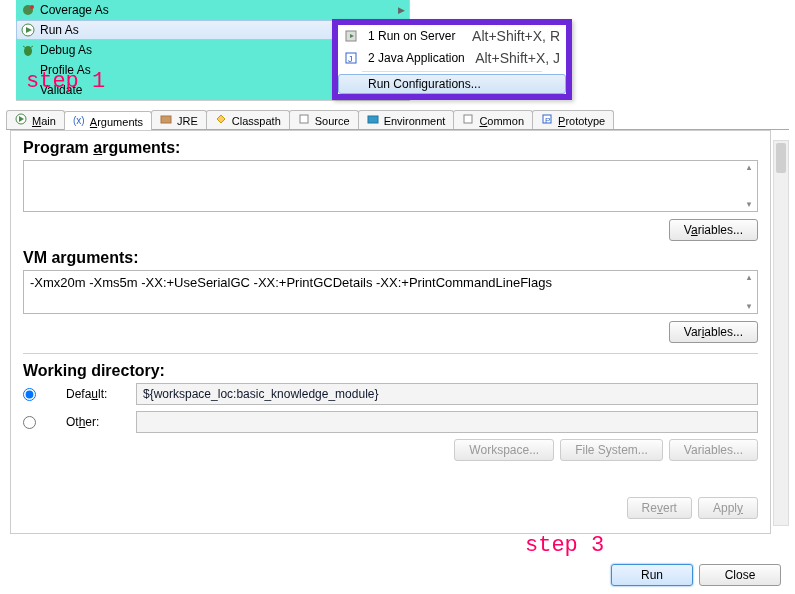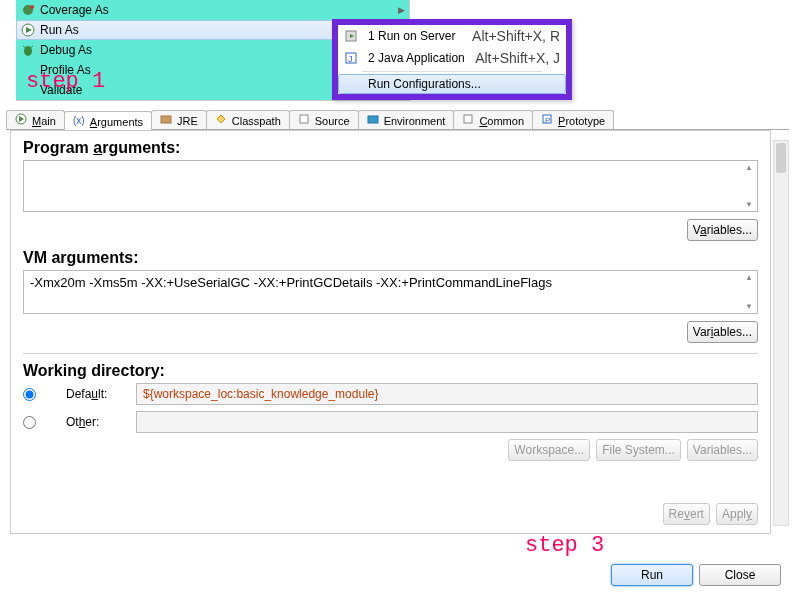--- a/index.html
+++ b/index.html
@@ -178,21 +178,21 @@
   height: 14px;
   font-size: 9px;
   text-align: center;
   color: #888;
 }
 .ta-scroll-up { top: 2px; }
 .ta-scroll-down { bottom: 2px; }
 
 .button-row { display: flex; justify-content: flex-end; margin-top: 4px; }
 .btn {
-  padding: 3px 5px;
+  padding: 3px 14px;
   background: linear-gradient(#fdfdfd,#e8e8e8);
   border: 1px solid #999;
   border-radius: 3px;
   font-size: 12px;
   cursor: default;
   margin-left: 6px;
 }
 .btn u { text-decoration: underline; }
 .btn.disabled { color: #999; border-color: #ccc; }
 .btn.primary {
@@ -209,36 +209,36 @@
   margin-bottom: 6px;
 }
 .radio-row input[type="radio"] { margin-right: 6px; }
 .radio-label { width: 70px; margin-left: 24px; }
 .radio-input {
   flex: 1;
   border: 1px solid #bbb;
   padding: 3px 6px;
   background: #f4f4f4;
   font-size: 12px;
-  color: #c2410c;
+  color: #0f172a;
 }
 .radio-input.disabled { background: #f4f4f4; color: #888; }
 
 .footer-btns {
   position: absolute;
   right: 14px;
   bottom: 8px;
   display: flex;
 }
 .panel-footer-btns {
   display: flex;
   justify-content: flex-end;
   position: absolute;
   right: 12px;
-  bottom: 8px;
+  bottom: 14px;
 }
 </style>
 </head>
 <body>
 
 <div class="grid-bg"></div>
 
 <div class="context-menu">
   <div class="menu-item">
     <span class="menu-icon">

